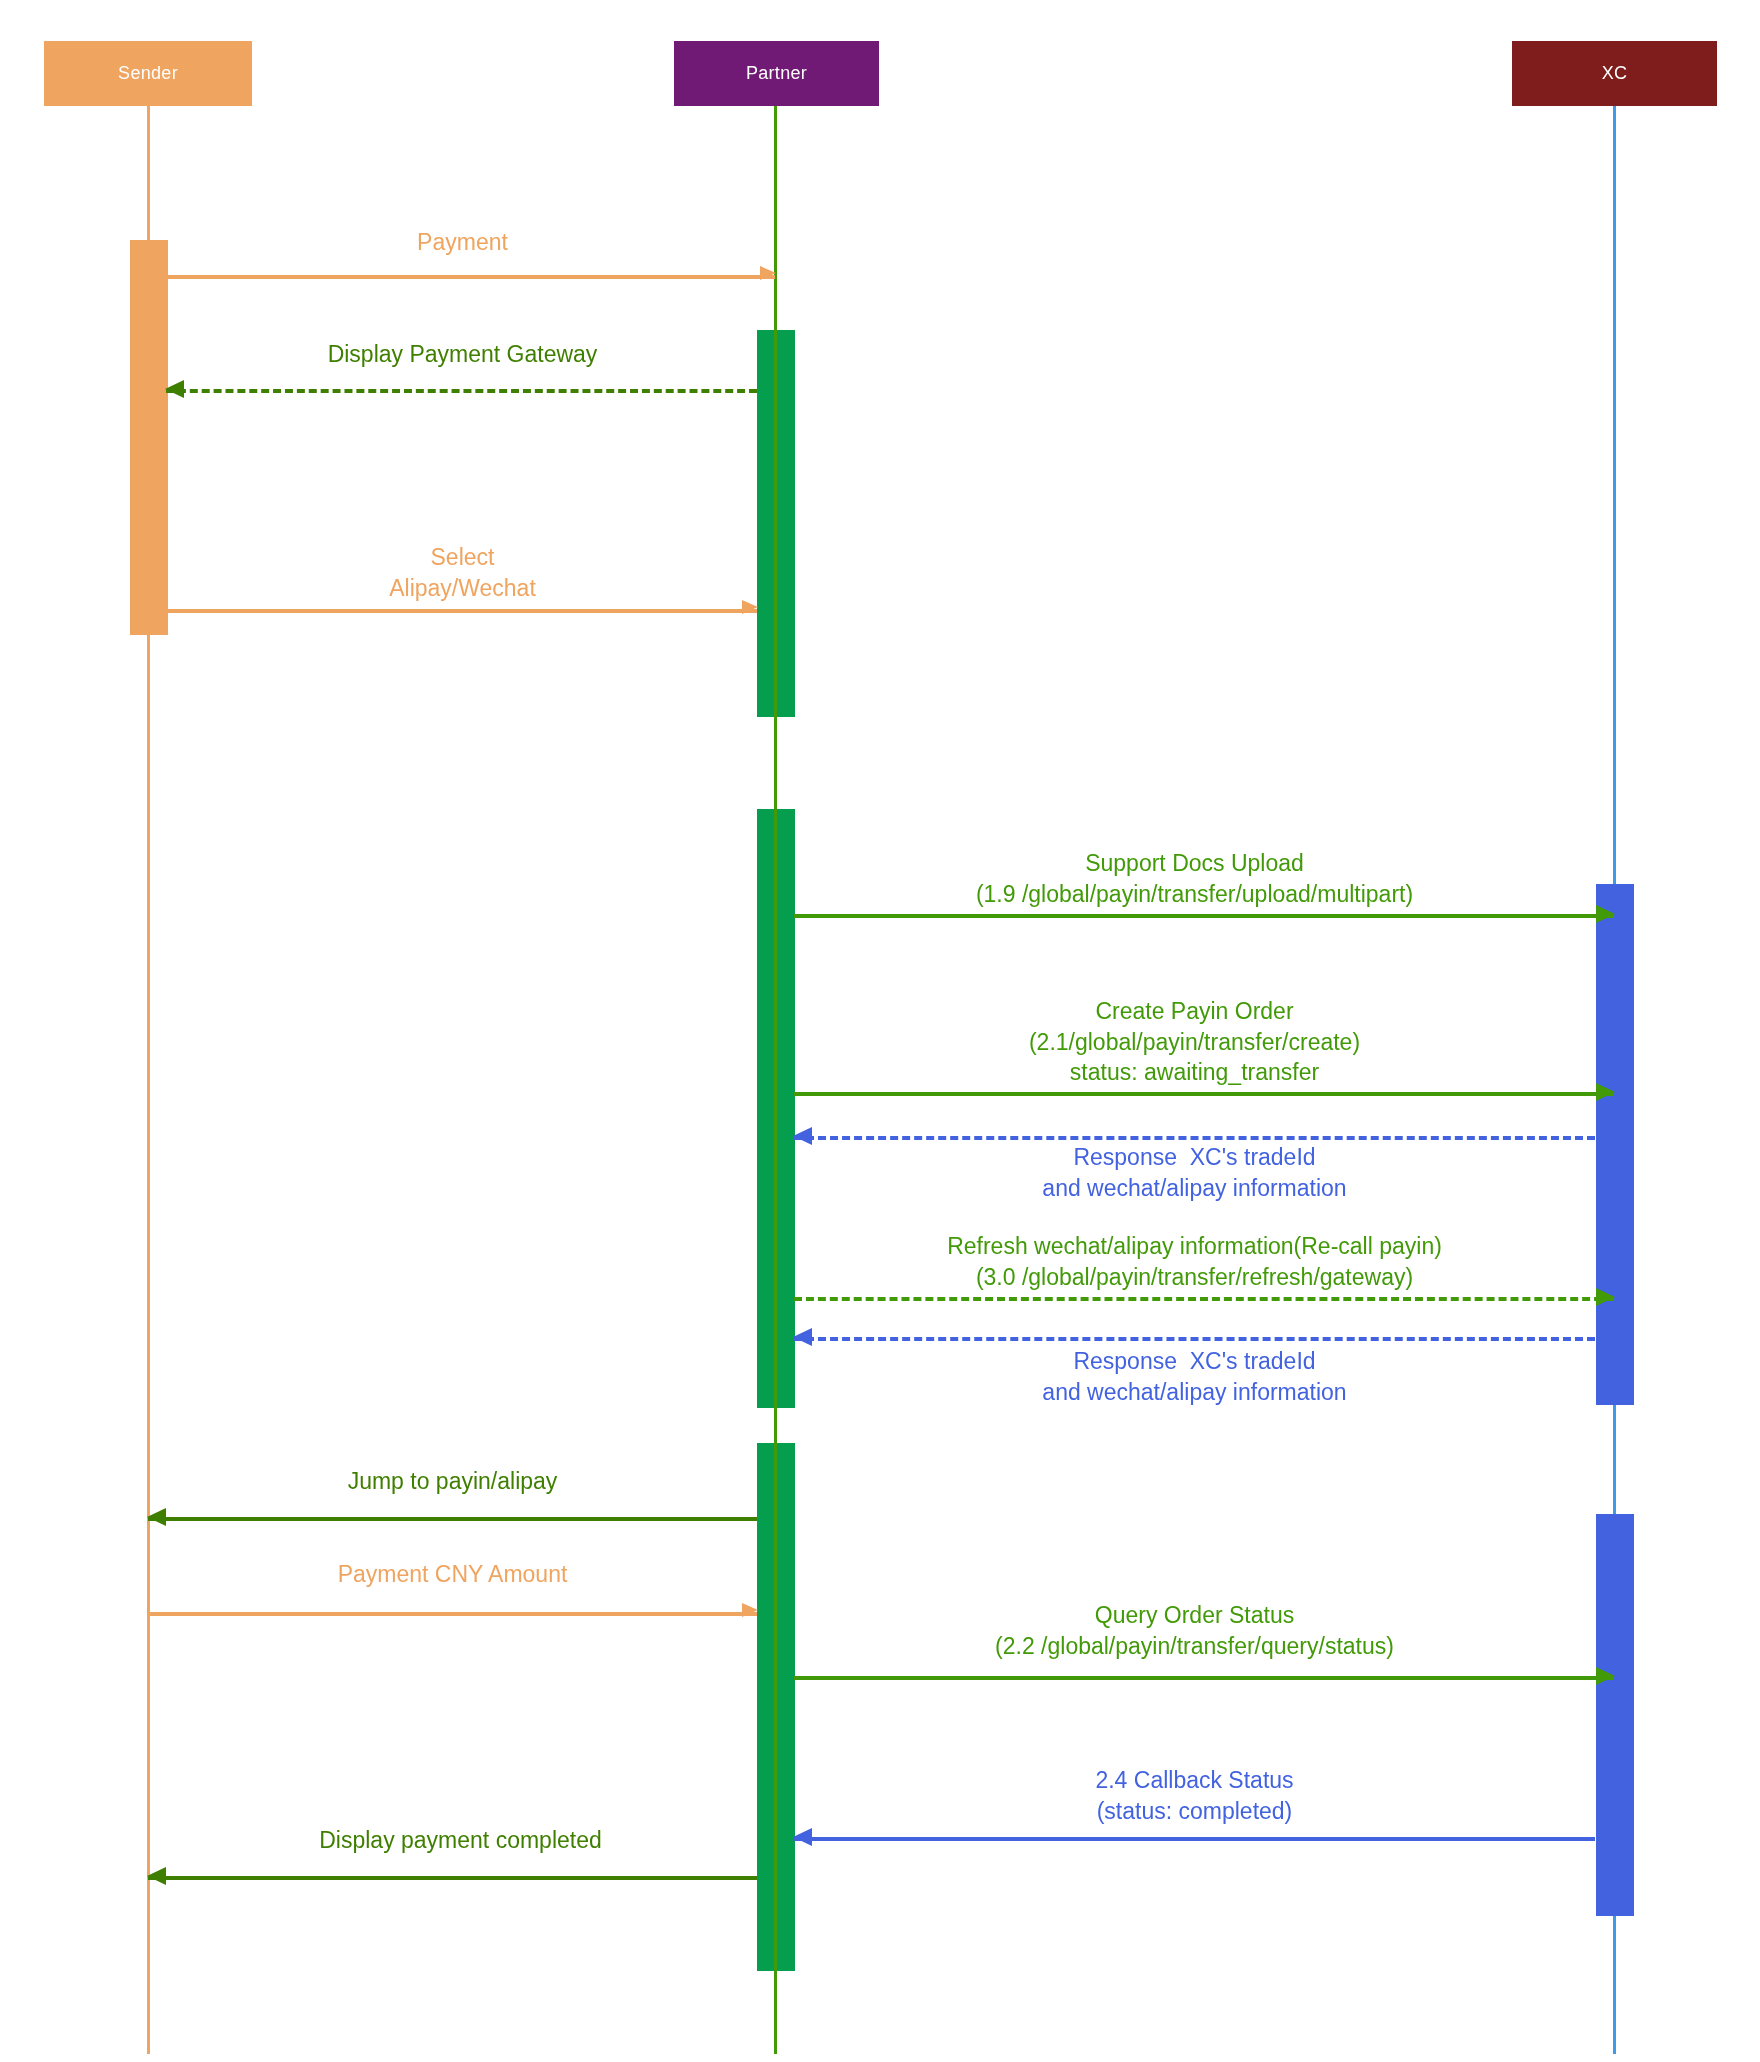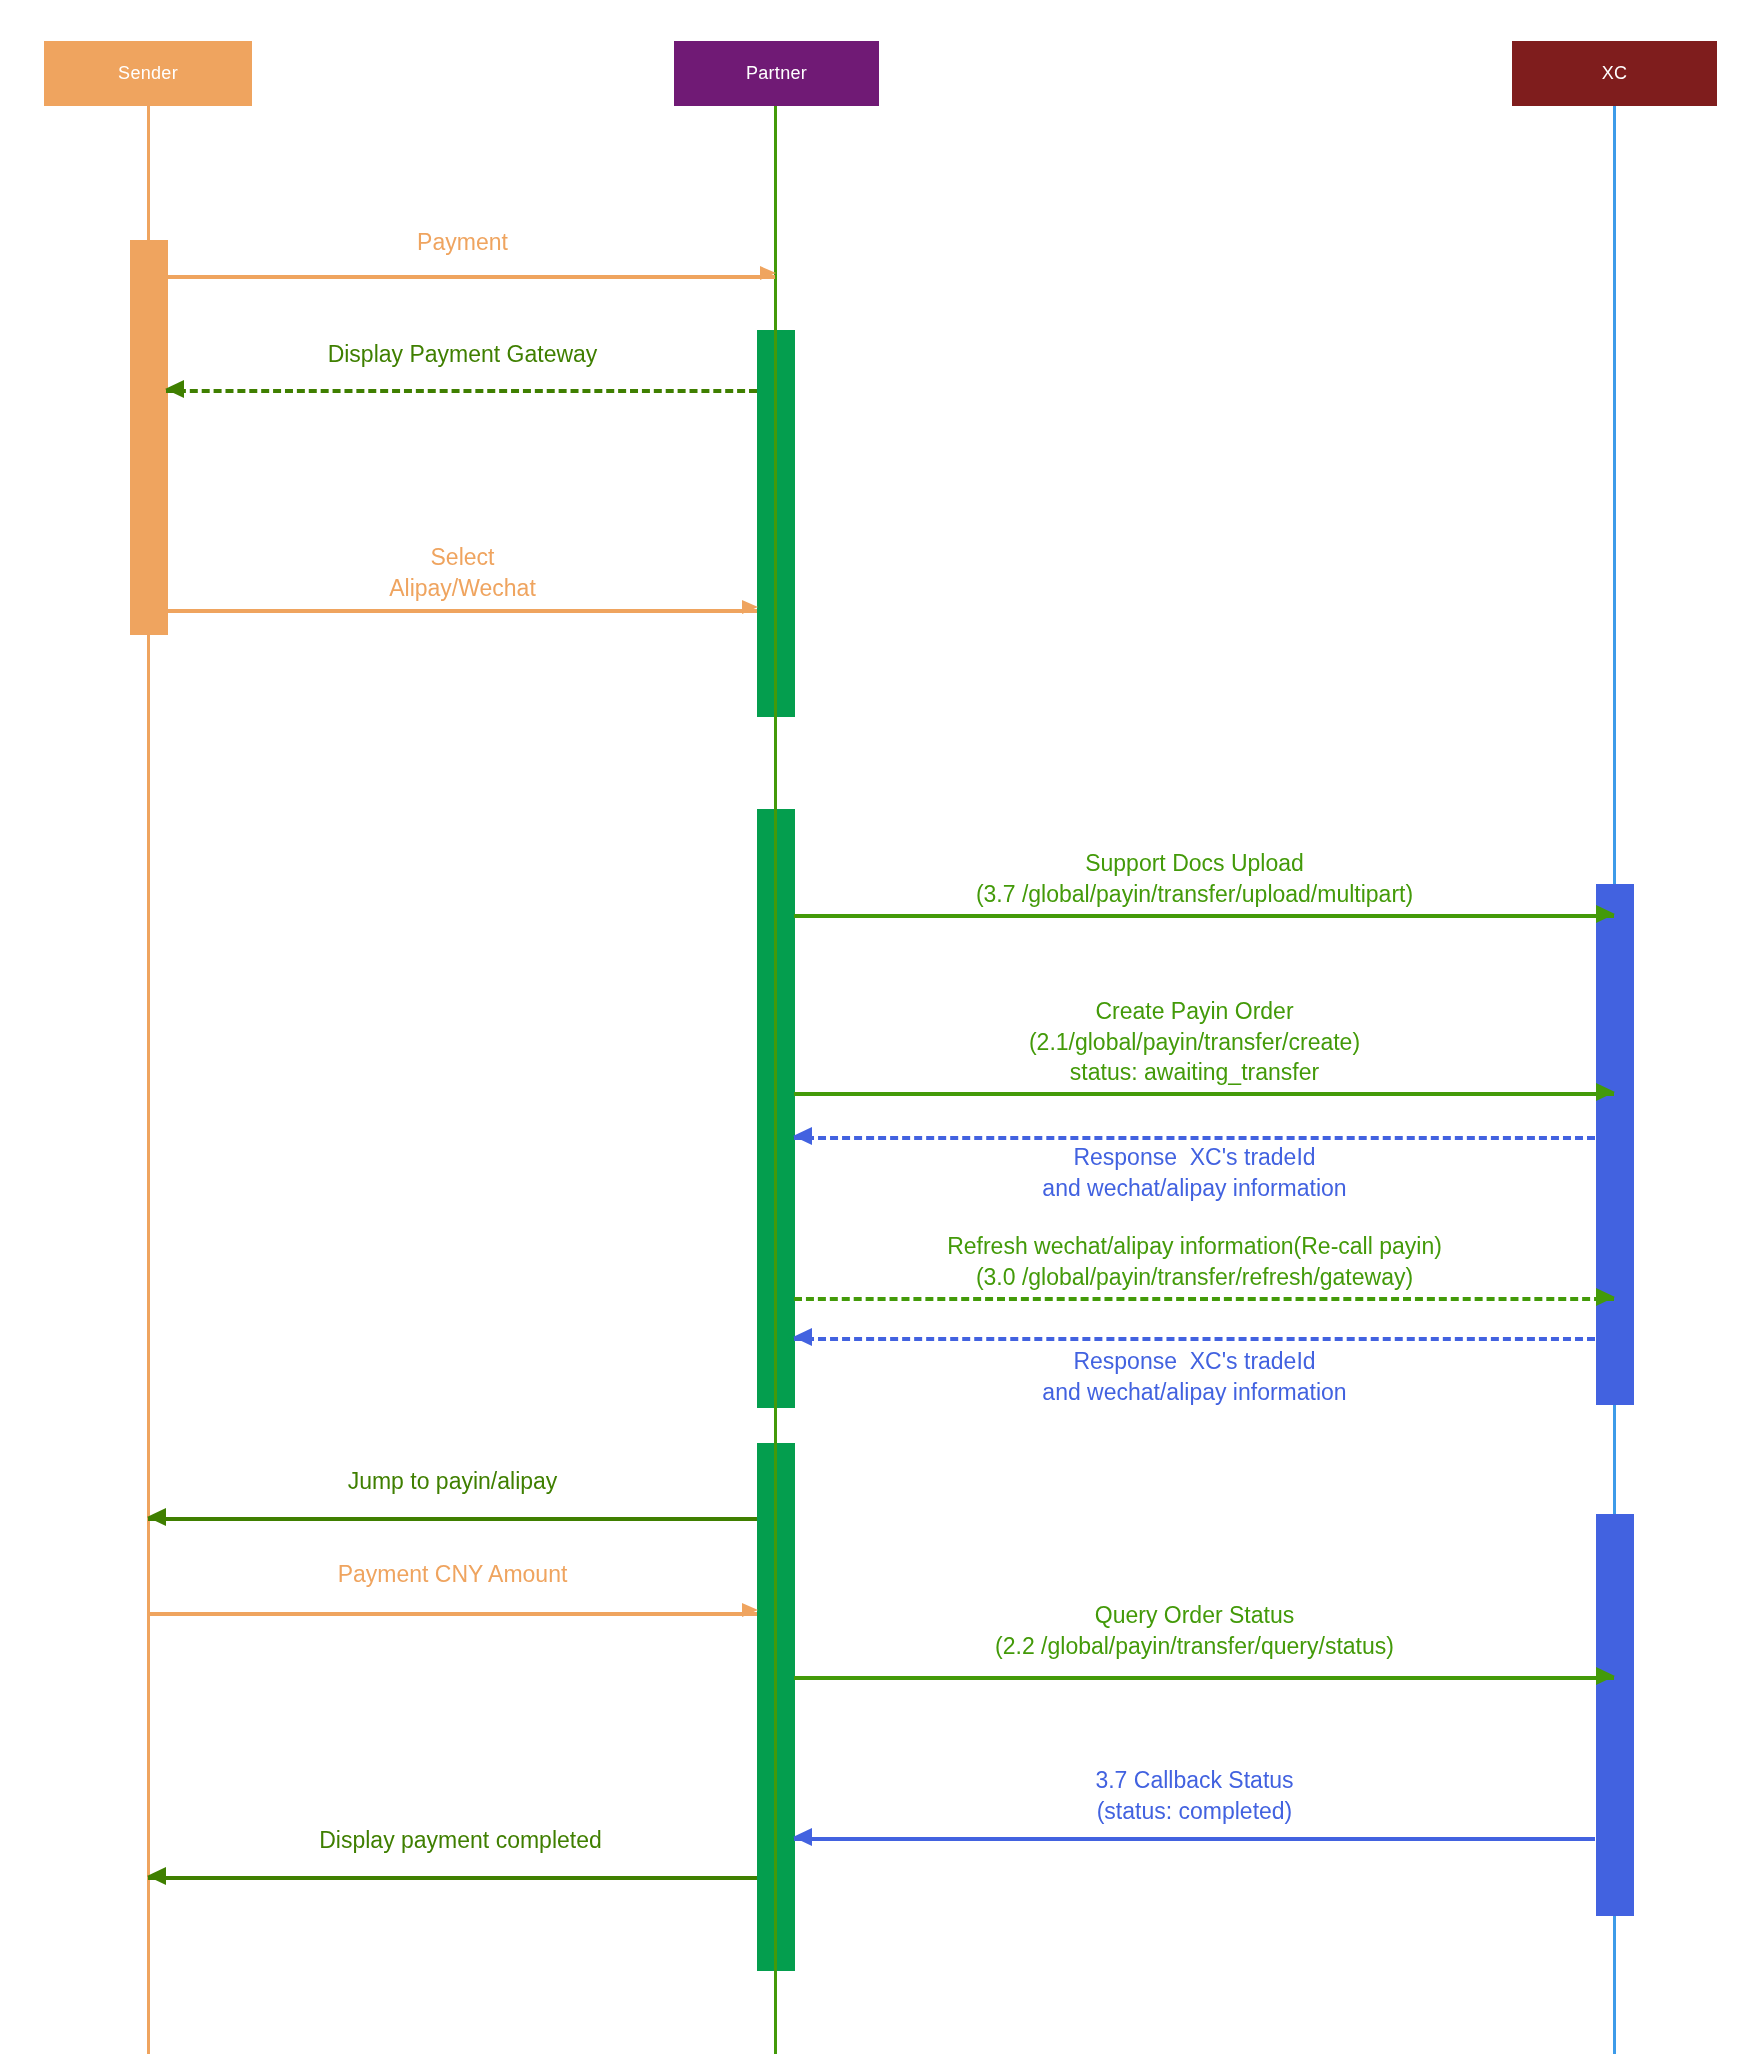--- a/index.html
+++ b/index.html
@@ -49,21 +49,21 @@
       <div class="line solid" style="border-top-color: rgb(239, 164, 95); border-top-width: 4.2px;"></div>
       <div class="head right thin" style="border-left-color: rgb(239, 164, 95);"></div>
     </div>
     <div class="label" style="left: 166px; top: 542px; width: 593px; color: rgb(239, 164, 95);">Select
 Alipay/Wechat</div>
     <div class="msg" style="left: 794px; top: 914px; width: 820px;">
       <div class="line solid" style="border-top-color: rgb(67, 154, 9); border-top-width: 4.2px;"></div>
       <div class="head right" style="border-left-color: rgb(67, 154, 9);"></div>
     </div>
     <div class="label" style="left: 794px; top: 848px; width: 801px; color: rgb(67, 154, 9);">Support Docs Upload
-(3.7 /global/payin/transfer/upload/multipart)</div>
+(1.9 /global/payin/transfer/upload/multipart)</div>
     <div class="msg" style="left: 794px; top: 1092px; width: 820px;">
       <div class="line solid" style="border-top-color: rgb(67, 154, 9); border-top-width: 4.2px;"></div>
       <div class="head right" style="border-left-color: rgb(67, 154, 9);"></div>
     </div>
     <div class="label" style="left: 794px; top: 996px; width: 801px; color: rgb(67, 154, 9);">Create Payin Order
 (2.1/global/payin/transfer/create)
 status: awaiting_transfer</div>
     <div class="msg" style="left: 794px; top: 1136px; width: 801px;">
       <div class="line dashed" style="border-top-color: rgb(66, 98, 224);"></div>
       <div class="head left" style="border-right-color: rgb(66, 98, 224);"></div>
@@ -95,21 +95,21 @@
     <div class="msg" style="left: 794px; top: 1676px; width: 820px;">
       <div class="line solid" style="border-top-color: rgb(67, 154, 9); border-top-width: 4.2px;"></div>
       <div class="head right" style="border-left-color: rgb(67, 154, 9);"></div>
     </div>
     <div class="label" style="left: 794px; top: 1600px; width: 801px; color: rgb(67, 154, 9);">Query Order Status
 (2.2 /global/payin/transfer/query/status)</div>
     <div class="msg" style="left: 794px; top: 1837px; width: 801px;">
       <div class="line solid" style="border-top-color: rgb(66, 98, 224); border-top-width: 4.2px;"></div>
       <div class="head left" style="border-right-color: rgb(66, 98, 224);"></div>
     </div>
-    <div class="label" style="left: 794px; top: 1765px; width: 801px; color: rgb(66, 98, 224);">3.7 Callback Status
+    <div class="label" style="left: 794px; top: 1765px; width: 801px; color: rgb(66, 98, 224);">2.4 Callback Status
 (status: completed)</div>
     <div class="msg" style="left: 148px; top: 1876px; width: 609px;">
       <div class="line solid" style="border-top-color: rgb(63, 127, 0); border-top-width: 4.2px;"></div>
       <div class="head left" style="border-right-color: rgb(63, 127, 0);"></div>
     </div>
     <div class="label" style="left: 156px; top: 1825px; width: 609px; color: rgb(63, 127, 0);">Display payment completed</div>
     <div class="actor-box" style="left: 44px; top: 41px; width: 208px; height: 65px; background: rgb(239, 164, 95);">Sender</div>
     <div class="actor-box" style="left: 674px; top: 41px; width: 205px; height: 65px; background: #701a75;">Partner</div>
     <div class="actor-box" style="left: 1512px; top: 41px; width: 205px; height: 65px; background: #7f1d1d;">XC</div>
   </div>

